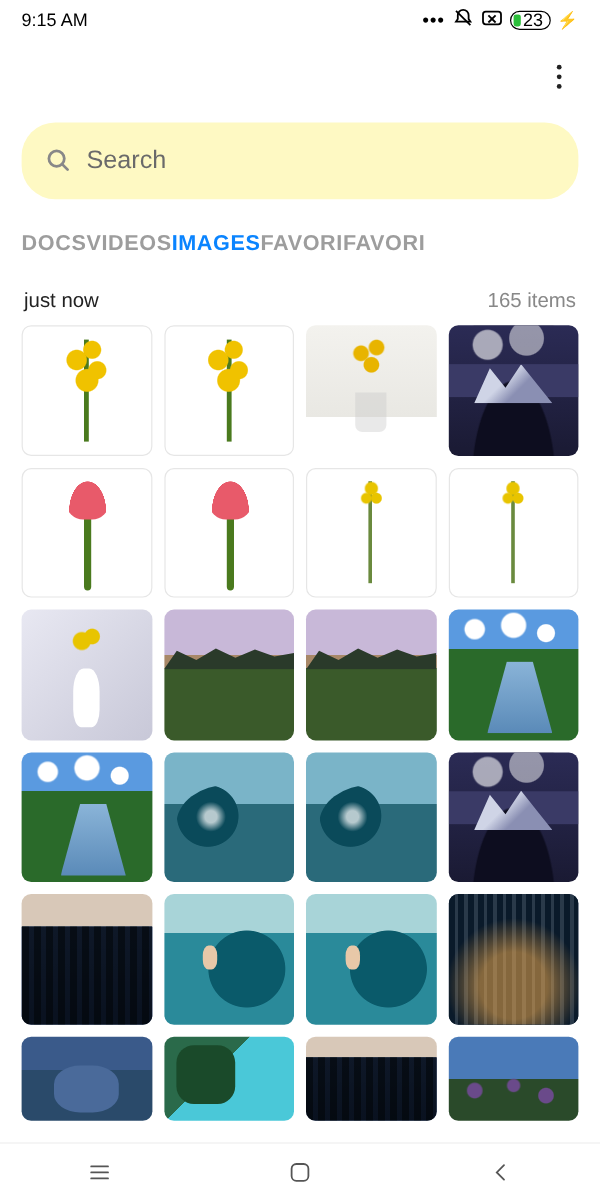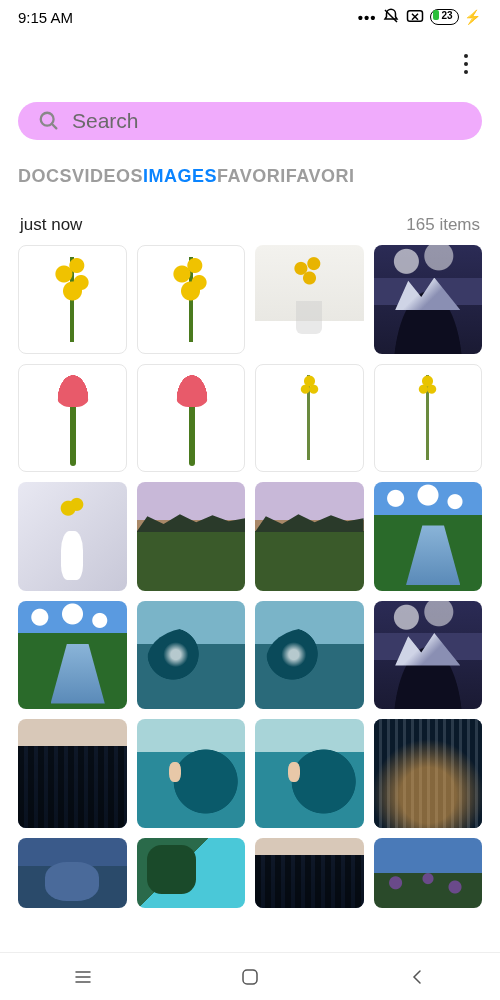--- a/index.html
+++ b/index.html
@@ -17,25 +17,26 @@
     justify-content: space-between;
     align-items: center;
     padding: 0 18px;
     font-size: 15px;
     font-weight: 500;
     color: #000;
   }
   .status-right { display: flex; align-items: center; gap: 6px; }
   .battery {
     display: inline-flex;
+    align-items: center;
     border: 1.5px solid #000;
     border-radius: 8px;
     padding: 0 5px 0 2px;
-    font-size: 10px;
-    font-weight: 700;
+    font-size: 15px;
+    font-weight: 400;
     height: 16px;
     position: relative;
   }
   .battery-fill {
     display:inline-block;
     width:6px;height:10px;
     background:#2bbf3a;
     border-radius:2px;
     margin-right:2px;
   }
@@ -59,23 +60,23 @@
     height: 24px;
     display:flex;
     flex-direction:column;
     justify-content:center;
     align-items:center;
     gap:4px;
   }
   .more-btn span{width:4px;height:4px;border-radius:50%;background:#222;}
   .search-bar {
     margin: 8px 18px 0 18px;
-    background: #f0abfc;
+    background: #fef9c3;
     border-radius: 28px;
-    height: 38px;
+    height: 64px;
     display: flex;
     align-items: center;
     padding: 0 20px;
     gap: 12px;
   }
   .search-icon svg { display:block; }
   .search-text {
     font-size: 21px;
     color: #6a6a6a;
     flex:1;

